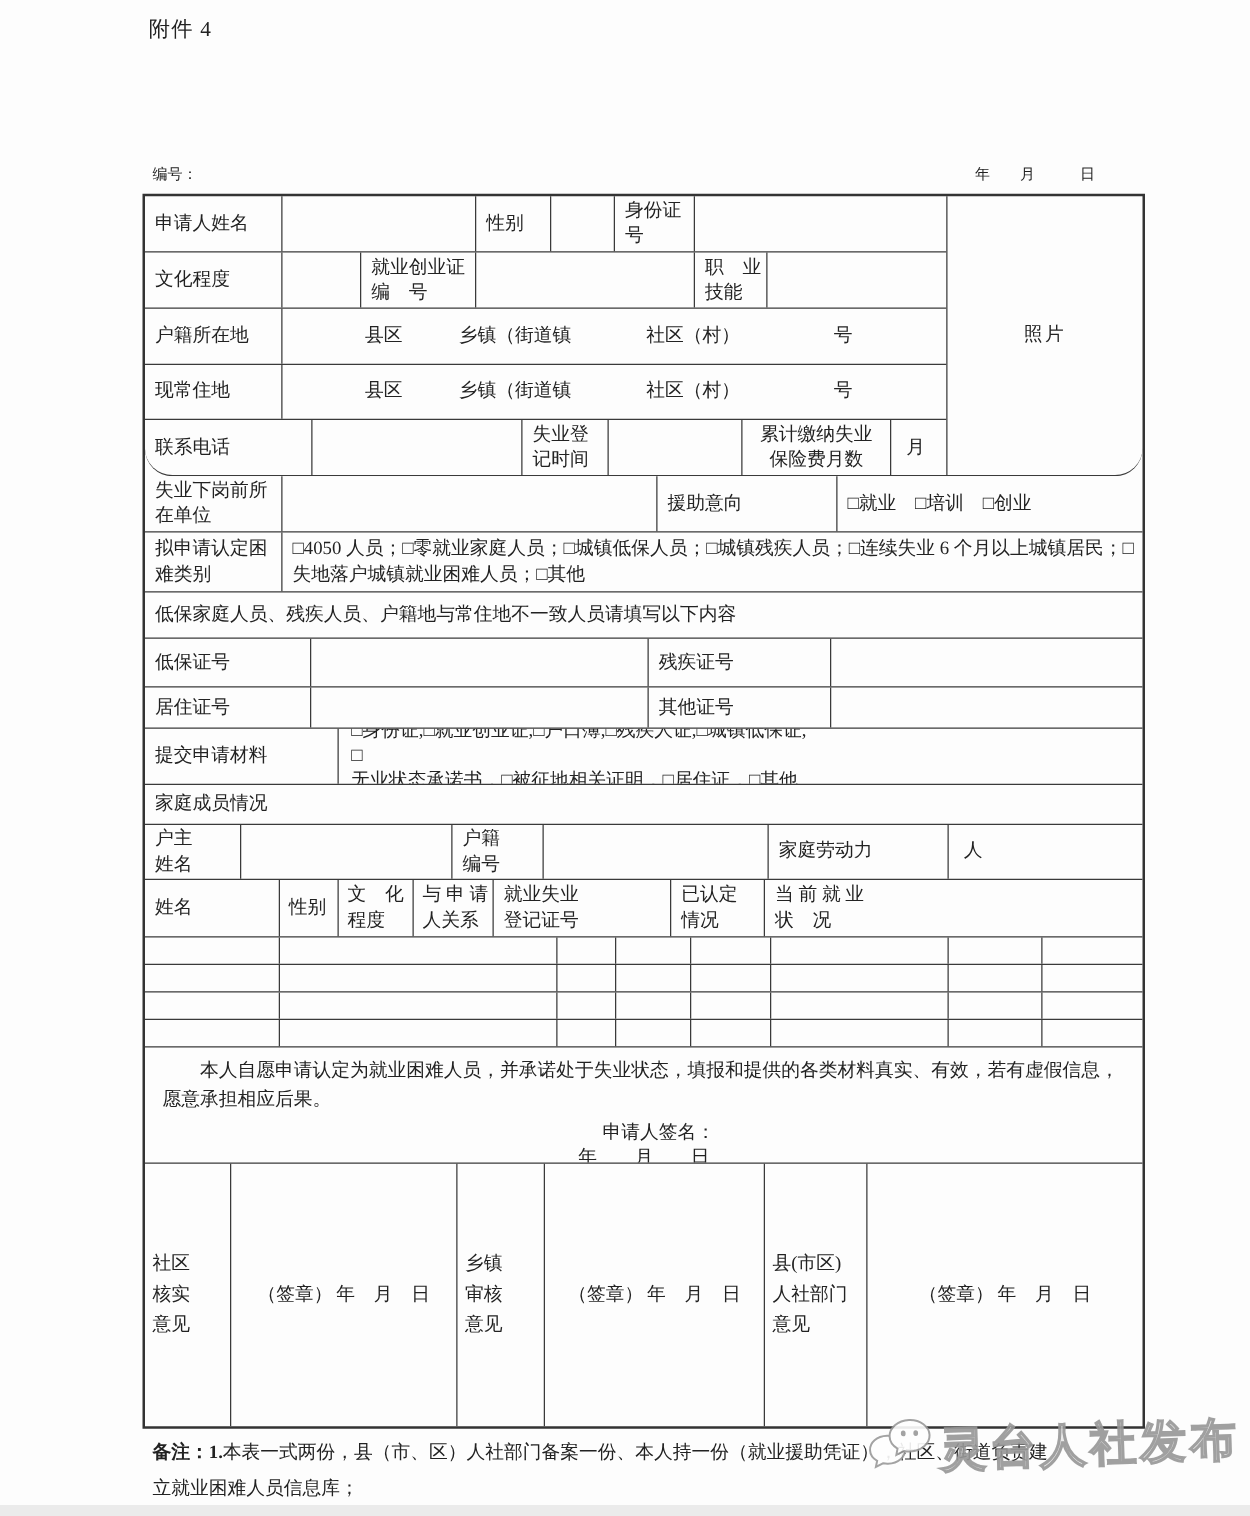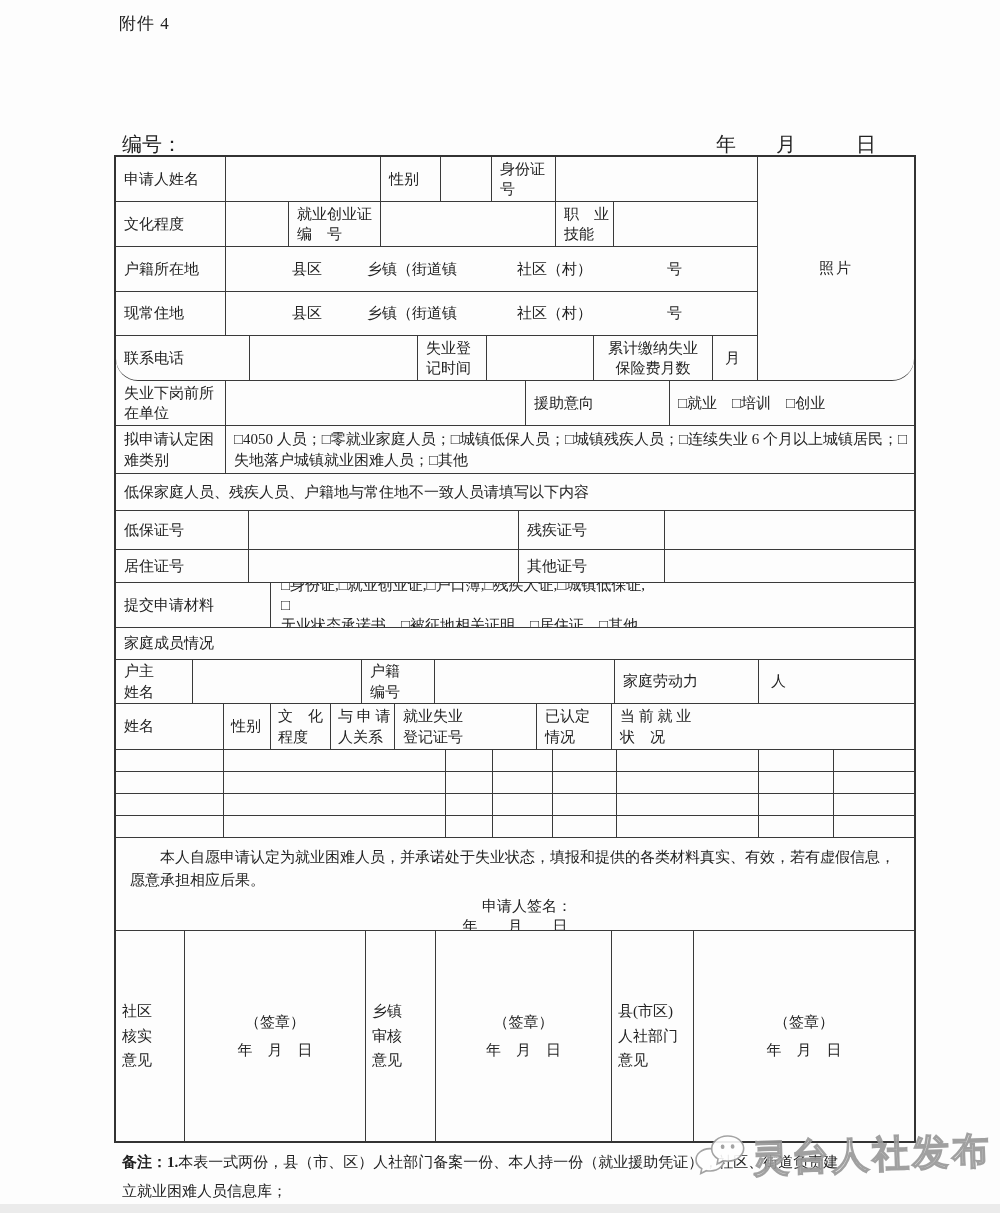--- a/index.html
+++ b/index.html
@@ -5,21 +5,21 @@
   * { margin:0; padding:0; box-sizing:border-box; }
   html,body { background:#ffffff; }
   .sheet {
     position:relative; width:1000px; height:1213px; background:#fdfdfd;
     font-family:"Liberation Serif","DejaVu Serif",serif; color:#222; overflow:hidden;
   }
   .attachment { position:absolute; left:119px; top:12px; font-size:17px; letter-spacing:1px; }
   .title { position:absolute; left:114px; top:58px; width:802px; text-align:center;
            font-size:37px; font-weight:bold; letter-spacing:1px; color:#111; }
   .serial-line { position:absolute; left:122px; top:131px; width:794px; display:flex;
-                 justify-content:space-between; font-size:20px; }
+                 justify-content:space-between; font-size:12px; }
   .serial-date { margin-right:40px; white-space:pre; }
 
   .tbl { position:absolute; left:114px; top:155px; width:802px; height:988px;
          border:2px solid #333; display:flex; flex-direction:column; font-size:15px; line-height:1.35; }
   .row { display:flex; border-bottom:1px solid #3a3a3a; flex-shrink:0; }
   .tbl > .row:last-child { border-bottom:none; }
   .c { border-right:1px solid #3a3a3a; display:flex; align-items:center;
        padding-left:8px; flex-shrink:0; overflow:hidden; }
   .c.last { border-right:none; flex:1 1 auto; }
   .pre { white-space:pre-line; }
@@ -38,21 +38,21 @@
   .h22{height:22px} .h93{height:93px}
   .mater-cell { flex-direction:column; align-items:stretch; justify-content:center;
                 padding:2px 8px 2px 10px; }
   .mater-l1 { display:flex; justify-content:space-between;flex-direction:column; }
   .decl-cell { display:flex; flex-direction:column; padding:8px 14px 4px 14px; border-right:none; }
   .decl-p { text-indent:2em; line-height:1.55; }
   .decl-sign { text-align:center; margin-top:3px;margin-left:24px; }
   .decl-date { text-align:center; white-space:pre; }
   .signoff-row { flex:1 1 auto; }
   .signoff-row .c { line-height:1.65; }
-  .seal-cell { flex-direction:column; justify-content:center; padding-left:0; text-align:center; gap:3px; }
+  .seal-cell { flex-direction:row; justify-content:center; padding-left:0; text-align:center; gap:3px; }
   .seal-date { white-space:pre; }
 
   .notes { position:absolute; left:122px; top:1148px; font-size:15px; line-height:1.9; width:720px; }
   .notes .b { font-weight:bold; }
   .note-line2 { margin-left:49px; }
 
   .watermark { position:absolute; right:8px; top:1130px; display:flex; align-items:center;
                transform:rotate(-2deg); opacity:.9; }
   .wm-text { font-size:37px; font-weight:bold; letter-spacing:3px;
              color:#e8e8e8; -webkit-text-stroke:1.3px #979797;

